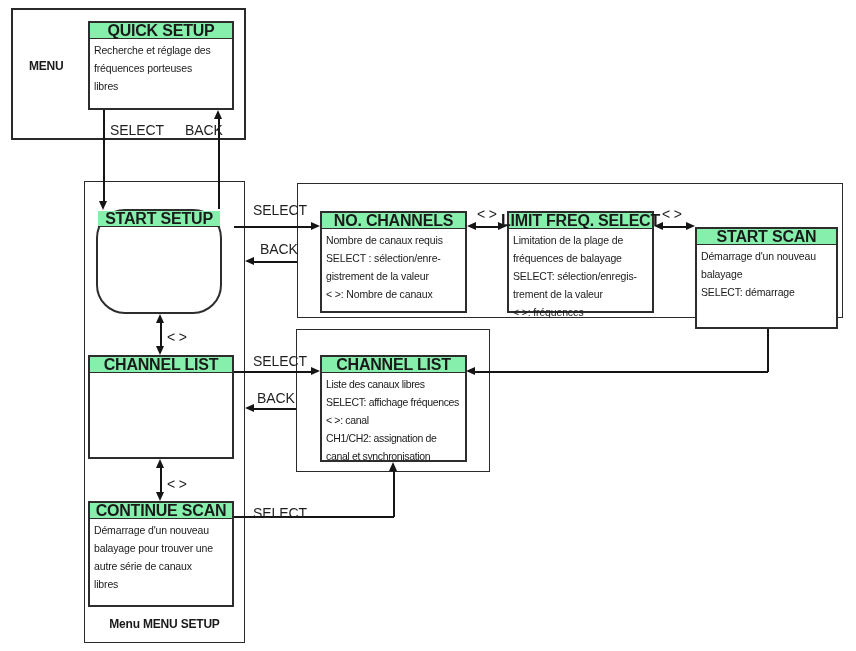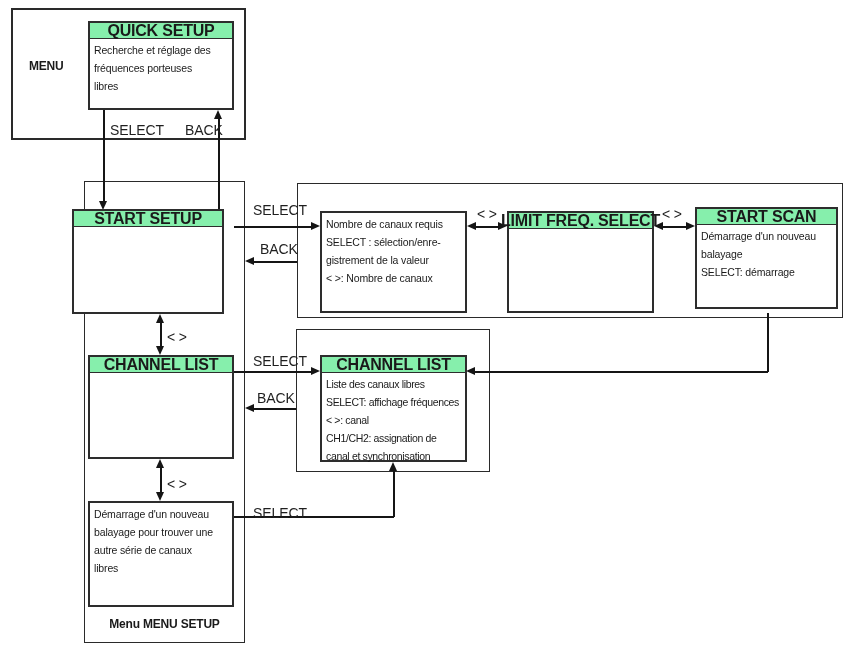--- a/index.html
+++ b/index.html
@@ -103,47 +103,54 @@
 
   <div class="lbl" style="left:253px; top:505px;">SELECT</div>
 
   <div class="node" style="left:88px; top:21px; width:146px; height:89px;">
     <div class="nh">QUICK SETUP</div>
     <div class="nb">Recherche et réglage des
 fréquences porteuses
 libres</div>
   </div>
 
-  <div class="node" style="left:72px; top:209px; width:152px; height:105px;">
+  <div class="node" style="left:96px; top:209px; width:126px; height:105px;border-radius:29px;">
     <div class="nh">START SETUP</div>
   </div>
 
   <div class="node" style="left:88px; top:355px; width:146px; height:104px;">
     <div class="nh">CHANNEL LIST</div>
   </div>
 
   <div class="node" style="left:88px; top:501px; width:146px; height:106px;">
+    <div class="nh">CONTINUE SCAN</div>
     <div class="nb">Démarrage d'un nouveau
 balayage pour trouver une
 autre série de canaux
 libres</div>
   </div>
 
   <div class="node" style="left:320px; top:211px; width:147px; height:102px;">
+    <div class="nh">NO. CHANNELS</div>
     <div class="nb">Nombre de canaux requis
 SELECT : sélection/enre-
 gistrement de la valeur
 &lt; &gt;: Nombre de canaux</div>
   </div>
 
   <div class="node" style="left:507px; top:211px; width:147px; height:102px;">
     <div class="nh">LIMIT FREQ. SELECT</div>
+    <div class="nb">Limitation de la plage de
+fréquences de balayage
+SELECT: sélection/enregis-
+trement de la valeur
+&lt; &gt;: fréquences</div>
   </div>
 
-  <div class="node" style="left:695px; top:207px; width:143px; height:102px;">
+  <div class="node" style="left:695px; top:227px; width:143px; height:102px;">
     <div class="nh">START SCAN</div>
     <div class="nb">Démarrage d'un nouveau
 balayage
 SELECT: démarrage</div>
   </div>
 
   <div class="node" style="left:320px; top:355px; width:147px; height:107px;">
     <div class="nh">CHANNEL LIST</div>
     <div class="nb" style="letter-spacing:-0.35px;">Liste des canaux libres
 SELECT: affichage fréquences

